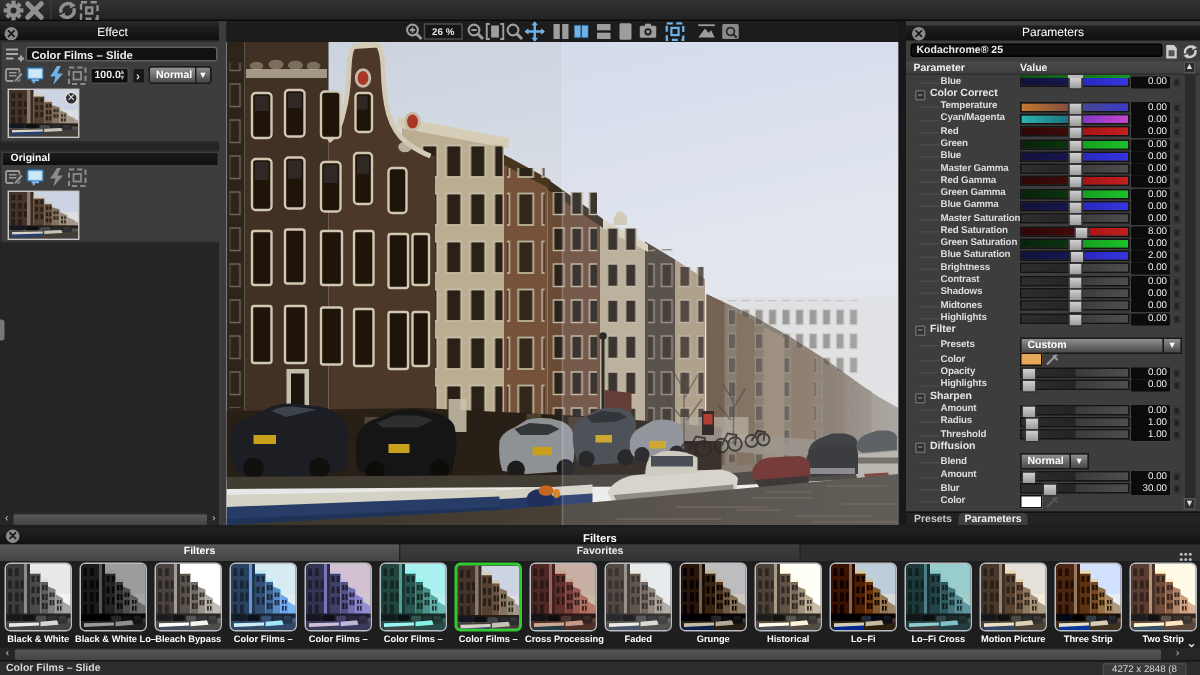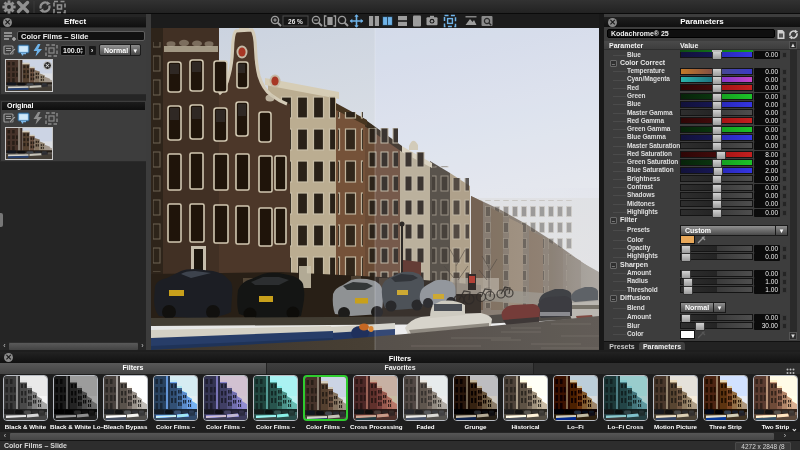--- a/index.html
+++ b/index.html
@@ -1,18 +1,18 @@
 <!DOCTYPE html>
 <html><head><meta charset="utf-8">
 <style>
 *{margin:0;padding:0;box-sizing:border-box}
 html,body{width:800px;height:450px;overflow:hidden;background:#262626;font-family:"Liberation Sans",sans-serif}
 .abs{position:absolute}
 #stage{position:relative;width:800px;height:450px;background:#262626}
-.hdr{background:#161616;color:#fff;font-weight:bold;font-size:8px}
+.hdr{background:#161616;color:#fff;font-weight:normal;font-size:8px}
 .circx{width:9px;height:9px;border-radius:50%;background:#8a8a8a;color:#161616;font-size:8px;font-weight:bold;text-align:center;line-height:9px}
 </style></head><body>
 <div id="stage">
 
 <div class="abs" style="left:0;top:0;width:800px;height:14px;background:linear-gradient(#323232,#222);border-bottom:1px solid #0a0a0a"></div>
 <svg class="abs" style="left:0;top:0" width="75" height="14" viewBox="0 0 75 14">
  <g fill="#909090">
   <g transform="translate(9,7)">
           <circle r="4.6"></circle>
           <circle r="2" fill="#282828"></circle>

